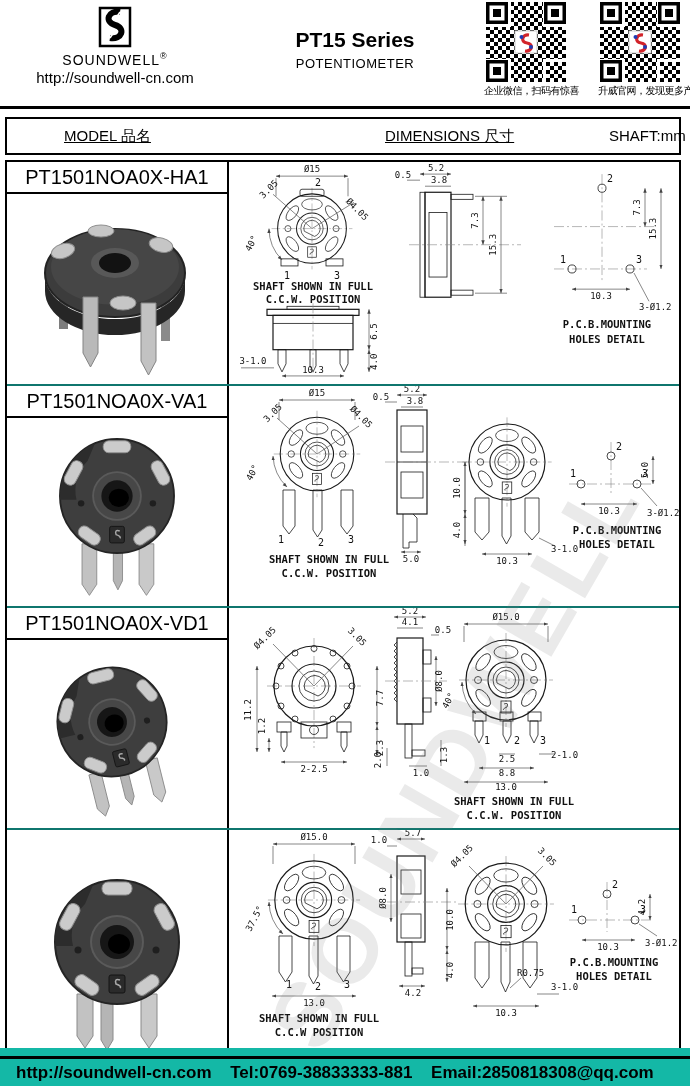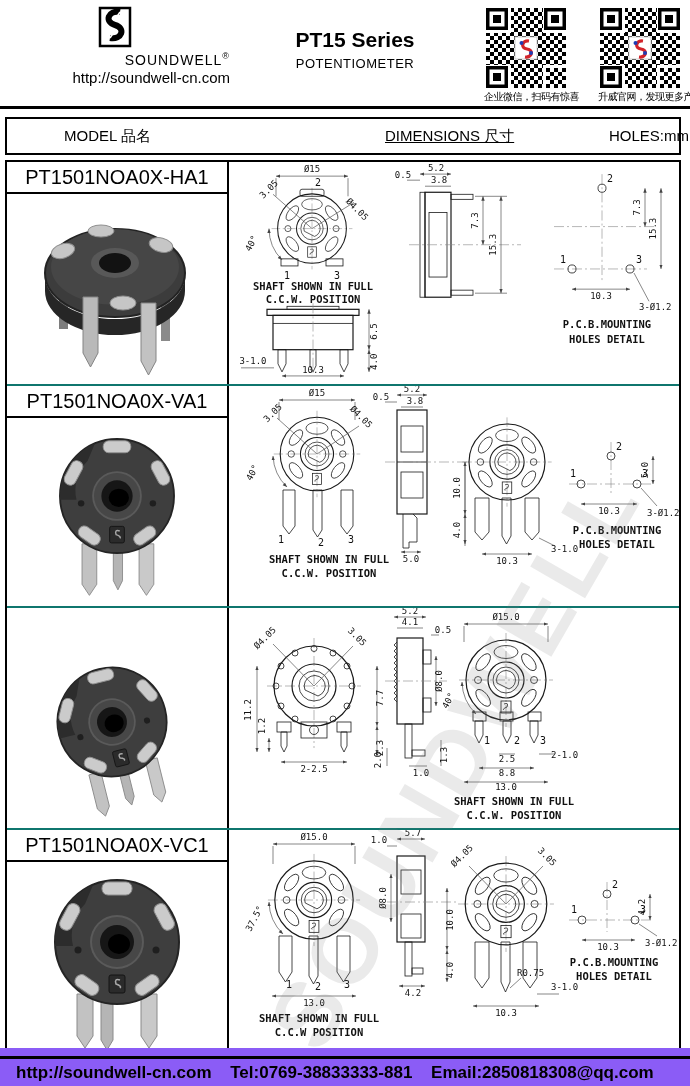--- a/index.html
+++ b/index.html
@@ -1,36 +1,36 @@
 <!DOCTYPE html>
 <html><head>
 <meta charset="utf-8">
 <style>
   html,body{margin:0;padding:0;background:#fff;}
   .page{position:relative;width:690px;height:1086px;background:#fff;overflow:hidden;
         font-family:"Liberation Sans",sans-serif;color:#000;}
   
-  .brand{position:absolute;left:0;top:4px;width:230px;text-align:right;}
+  .brand{position:absolute;left:0;top:4px;width:230px;text-align:center;}
   .brand svg{display:block;margin:0 auto;}
   .brand-name{font-size:14px;letter-spacing:1px;margin-top:1px;}
   .brand-name sup{font-size:9px;}
   .brand-url{font-size:15px;margin-top:1px;}
   .title-block{position:absolute;left:230px;top:28px;width:250px;text-align:center;}
   .series-title{font-size:21px;font-weight:bold;}
   .subtitle{font-size:13px;letter-spacing:.5px;margin-top:4px;}
-  .qr{position:absolute;top:8px;width:84px;text-align:center;}
+  .qr{position:absolute;top:2px;width:84px;text-align:center;}
   .qr-left{left:484px;}
   .qr-right{left:598px;}
   .qr svg{width:80px;height:80px;display:block;margin:0 auto;}
   .qr-caption{font-size:10px;margin-top:2px;white-space:nowrap;letter-spacing:-.5px;}
   .top-rule{position:absolute;left:0;top:106px;width:690px;height:3px;background:#000;}
   
   .thead{position:absolute;left:5px;top:117px;width:672px;height:34px;border:2px solid #000;}
   .thead span{position:absolute;top:8px;font-size:15px;white-space:nowrap;}
-  .th-model{left:57px;}
+  .th-model{left:57px;text-decoration:underline;}
   .th-dims{left:378px;text-decoration:underline;}
   .th-unit{left:602px;}
   
   .ptable{position:absolute;left:5px;top:160px;width:672px;height:888px;border:2px solid #000;}
   .prow{position:relative;width:100%;height:220px;border-top:2px solid #0f766e;}
   .prow:first-child{height:222px;border-top:none;}
   .model-cell{position:absolute;left:0;top:0;width:220px;height:100%;border-right:2px solid #000;}
   .model-label{height:30px;border-bottom:2px solid #000;display:flex;align-items:center;
                justify-content:center;font-size:20px;white-space:nowrap;}
   .photo{position:absolute;left:0;top:32px;width:220px;height:calc(100% - 32px);}
@@ -45,21 +45,21 @@
   .cl{fill:none;stroke:#888;stroke-width:.6;stroke-dasharray:10 3 2 3;}
   .dt{font-family:"DejaVu Sans Mono",monospace;font-size:9px;fill:#111;text-anchor:middle;}
   .dts{text-anchor:start;}
   .tn{font-family:"DejaVu Sans Mono",monospace;font-size:10px;fill:#111;text-anchor:middle;}
   .cap{font-family:"DejaVu Sans Mono",monospace;font-size:10.5px;font-weight:bold;fill:#111;text-anchor:middle;}
   
   .watermark{position:absolute;left:248px;top:1014px;transform:rotate(-60deg);transform-origin:0 0;
              font-size:92px;font-weight:bold;letter-spacing:6px;color:rgba(125,125,125,.16);
              white-space:nowrap;pointer-events:none;z-index:5;}
   
-  .footer{position:absolute;left:0;top:1048px;width:690px;height:38px;background:#8b5cf6;}
+  .footer{position:absolute;left:0;top:1048px;width:690px;height:38px;background:#14b8a6;}
   .footer-rule{position:absolute;left:0;top:8px;width:100%;height:3px;background:#000;}
   .footer-text{position:absolute;left:16px;top:15px;font-size:17px;font-weight:bold;white-space:nowrap;}
   .footer-text span{margin-right:14px;}
 </style>
 </head>
 <body>
 
 <svg width="0" height="0" style="position:absolute" aria-hidden="true">
   <defs>
     <marker id="ar" viewBox="0 0 10 10" refX="9" refY="5" markerWidth="7" markerHeight="7" orient="auto-start-reverse">
@@ -177,21 +177,21 @@
         <use href="#qrsym"></use>
       </svg>
     <div class="qr-caption">升威官网，发现更多产品</div>
   </div>
 
   <div class="top-rule"></div>
 
   <div class="thead">
     <span class="th-model">MODEL 品名</span>
     <span class="th-dims">DIMENSIONS 尺寸</span>
-    <span class="th-unit">HOLES:mm</span>
+    <span class="th-unit">SHAFT:mm</span>
   </div>
 
   <div class="ptable">
 
     <div class="prow">
       <div class="model-cell">
         <div class="model-label">PT1501NOA0X-HA1</div>
         <div class="photo">
           <svg viewBox="0 0 220 188">
             <use href="#photoH" transform="translate(108,78)"></use>
@@ -377,20 +377,21 @@
             <text class="dt dts" x="418" y="130">3-Ø1.2</text>
             <text class="cap" x="388" y="148">P.C.B.MOUNTING</text>
             <text class="cap" x="388" y="162">HOLES DETAIL</text>
           </g>
         </svg>
       </div>
     </div>
 
     <div class="prow">
       <div class="model-cell">
+        <div class="model-label">PT1501NOA0X-VD1</div>
         <div class="photo">
           <svg viewBox="0 0 220 188">
             <g transform="translate(105,82) rotate(-14) scale(0.88)">
               <path d="M -40 52 h 14 v 40 l -7 10 l -7 -10 Z" fill="#c2c2c2" stroke="#8a8a8a"></path>
               <path d="M -6 52 h 10 v 36 l -5 9 l -5 -9 Z" fill="#b5b5b5" stroke="#8a8a8a"></path>
               <path d="M 26 52 h 14 v 40 l -7 10 l -7 -10 Z" fill="#c9c9c9" stroke="#8a8a8a"></path>
               <use href="#photoV"></use>
             </g>
           </svg>
         </div>
@@ -491,21 +492,20 @@
             <text class="dt" x="277" y="182">13.0</text>
             <text class="cap" x="285" y="197">SHAFT SHOWN IN FULL</text>
             <text class="cap" x="285" y="211">C.C.W. POSITION</text>
           </g>
         </svg>
       </div>
     </div>
 
     <div class="prow">
       <div class="model-cell">
-        <div class="model-label">PT1501NOA0X-VC1</div>
         <div class="photo">
           <svg viewBox="0 0 220 188">
             <g transform="translate(110,80) scale(1.0)">
               <path d="M -40 52 h 16 v 42 l -8 12 l -8 -12 Z" fill="#c2c2c2" stroke="#8a8a8a"></path>
               <path d="M -16 52 h 12 v 46 l -6 10 l -6 -10 Z" fill="#b5b5b5" stroke="#8a8a8a"></path>
               <path d="M 24 52 h 16 v 42 l -8 12 l -8 -12 Z" fill="#c9c9c9" stroke="#8a8a8a"></path>
               <use href="#photoV"></use>
             </g>
           </svg>
         </div>

